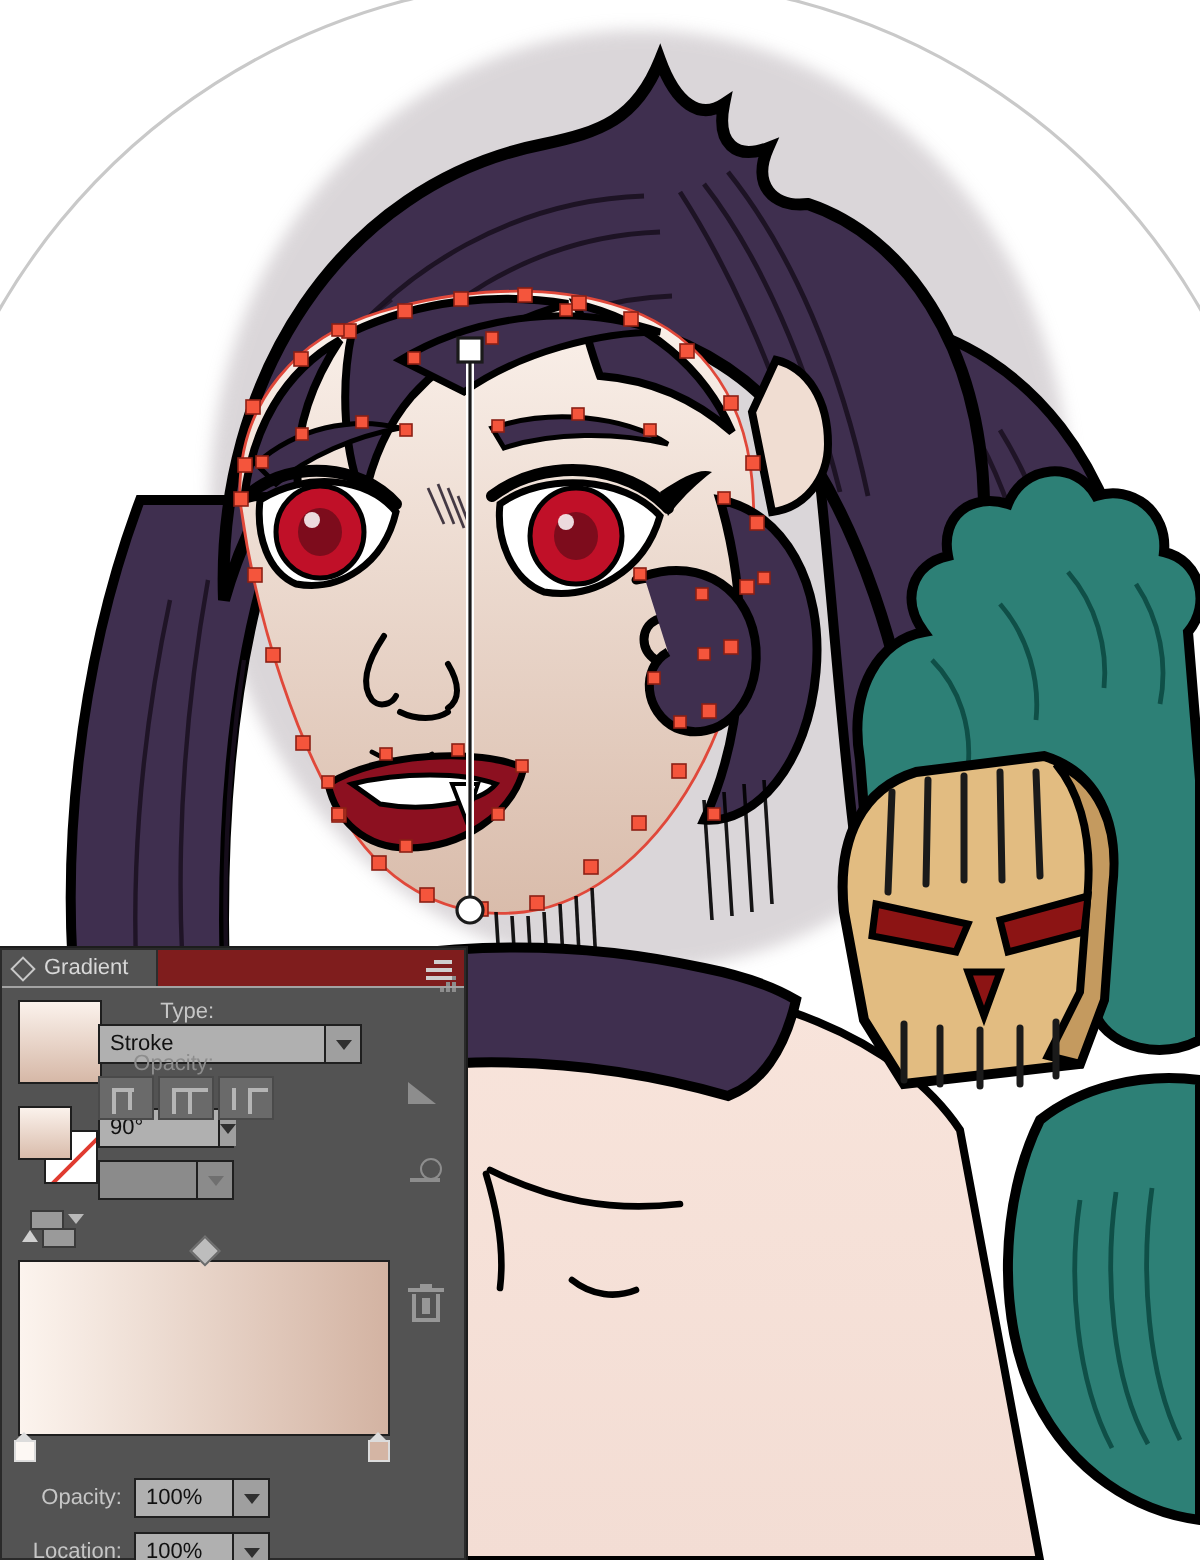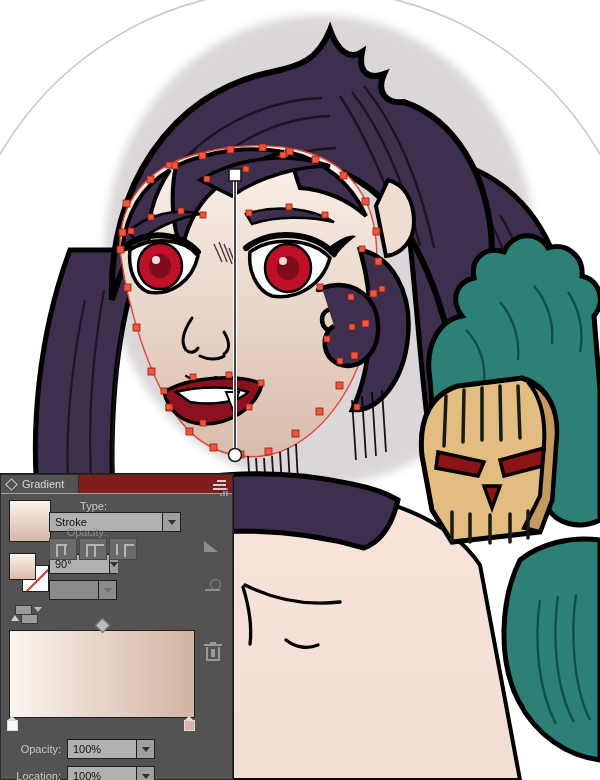--- a/index.html
+++ b/index.html
@@ -171,21 +171,21 @@
   .trash .lid{position:absolute;left:0;top:2px;width:18px;height:2px;background:#cfcfcf;}
   .trash .hnd{position:absolute;left:6px;top:0;width:6px;height:2px;background:#cfcfcf;}
   .trash .can{position:absolute;left:2px;top:5px;width:14px;height:14px;border:2px solid #cfcfcf;border-top:none;box-sizing:border-box;}
   .trash .can:before,.trash .can:after{content:"";position:absolute;top:2px;width:2px;height:8px;background:#cfcfcf;}
   .trash .can:before{left:3px;}
   .trash .can:after{right:3px;}
 
   .bottom-rows{position:absolute;left:0;top:244px;width:100%;}
   .brow{display:flex;align-items:center;justify-content:flex-start;height:22px;margin-bottom:5px;}
   .brow .row-label{width:60px;}
-  #opacity-field,#location-field{width:88px;}
+  #opacity-field,#location-field{width:68px;}
 
   .resize-grip{position:absolute;right:2px;bottom:2px;width:12px;height:12px;cursor:nwse-resize;}
   .resize-grip i{position:absolute;background:#8d8d8d;width:2px;height:2px;}
 </style>
 </head>
 <body>
 
 <div id="canvas">
 
 <svg id="art" viewBox="0 0 600 780" xmlns="http://www.w3.org/2000/svg">

